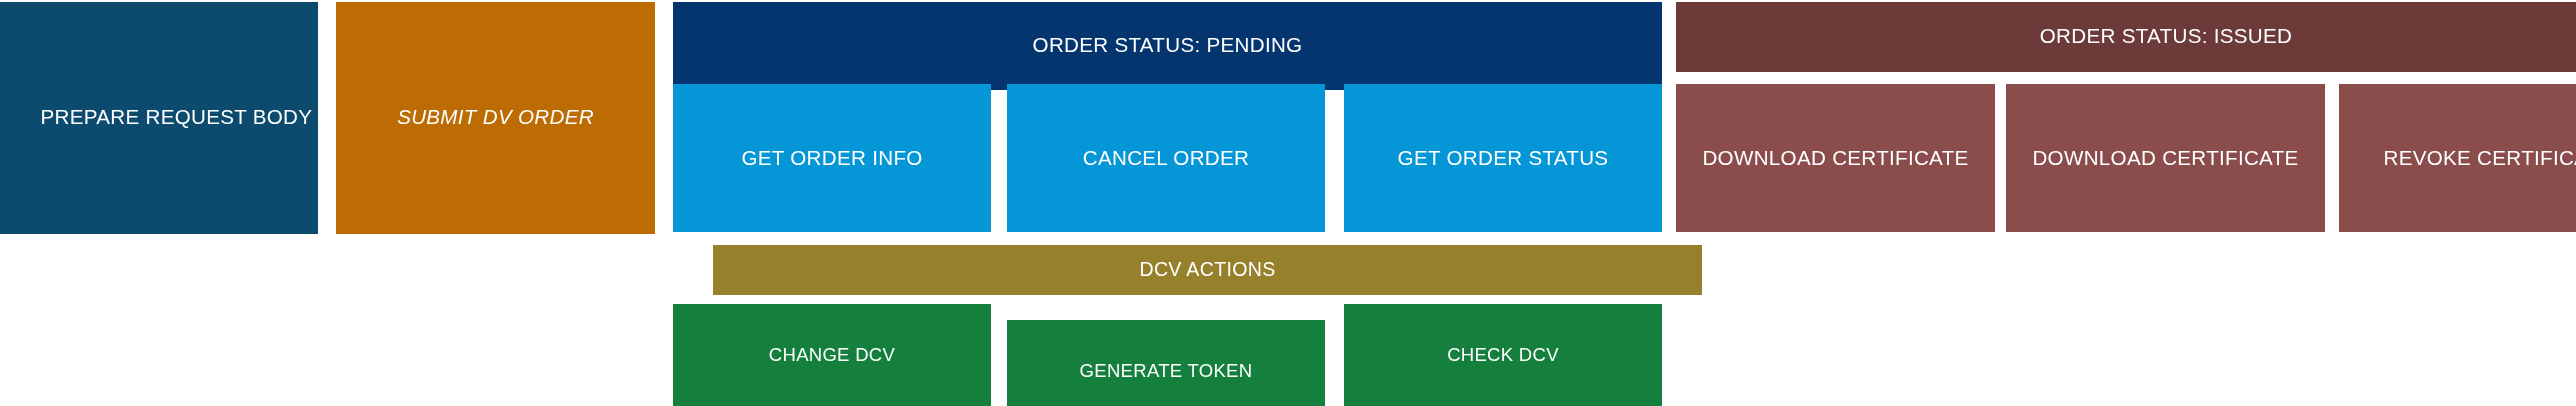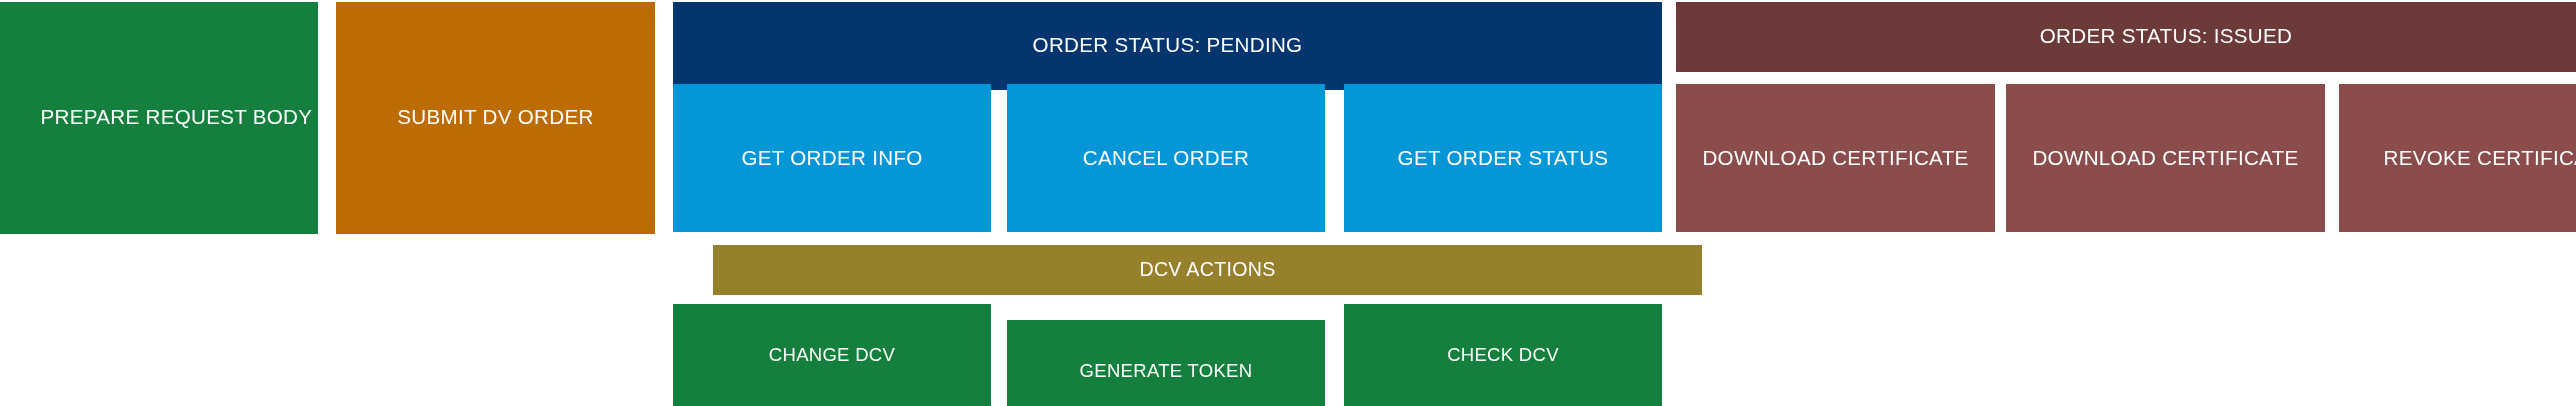--- a/index.html
+++ b/index.html
@@ -32,31 +32,32 @@
     letter-spacing: 0.3px;
     line-height: 1.28;
     padding: 2.1px 5.2px;
     user-select: none;
   }
 
   
   .stage-green {
     left: 0px;  top: 1.5px;
     width: 318px; height: 232px;
-    background: #15803d;
+    background: #0c4a6e;
     font-size: 20.6px;
     padding-left: 40px;
   }
 
   
   .stage-orange {
     left: 336px; top: 1.5px;
     width: 319px; height: 232px;
     background: #bd6c03;
     font-size: 20.6px;
+    font-style: italic;
   }
 
   
   .pending-header {
     left: 673px; top: 1.5px;
     width: 989px; height: 88px;
     background: #05356e;
     font-size: 20.6px;
   }
   .pending-btn {

